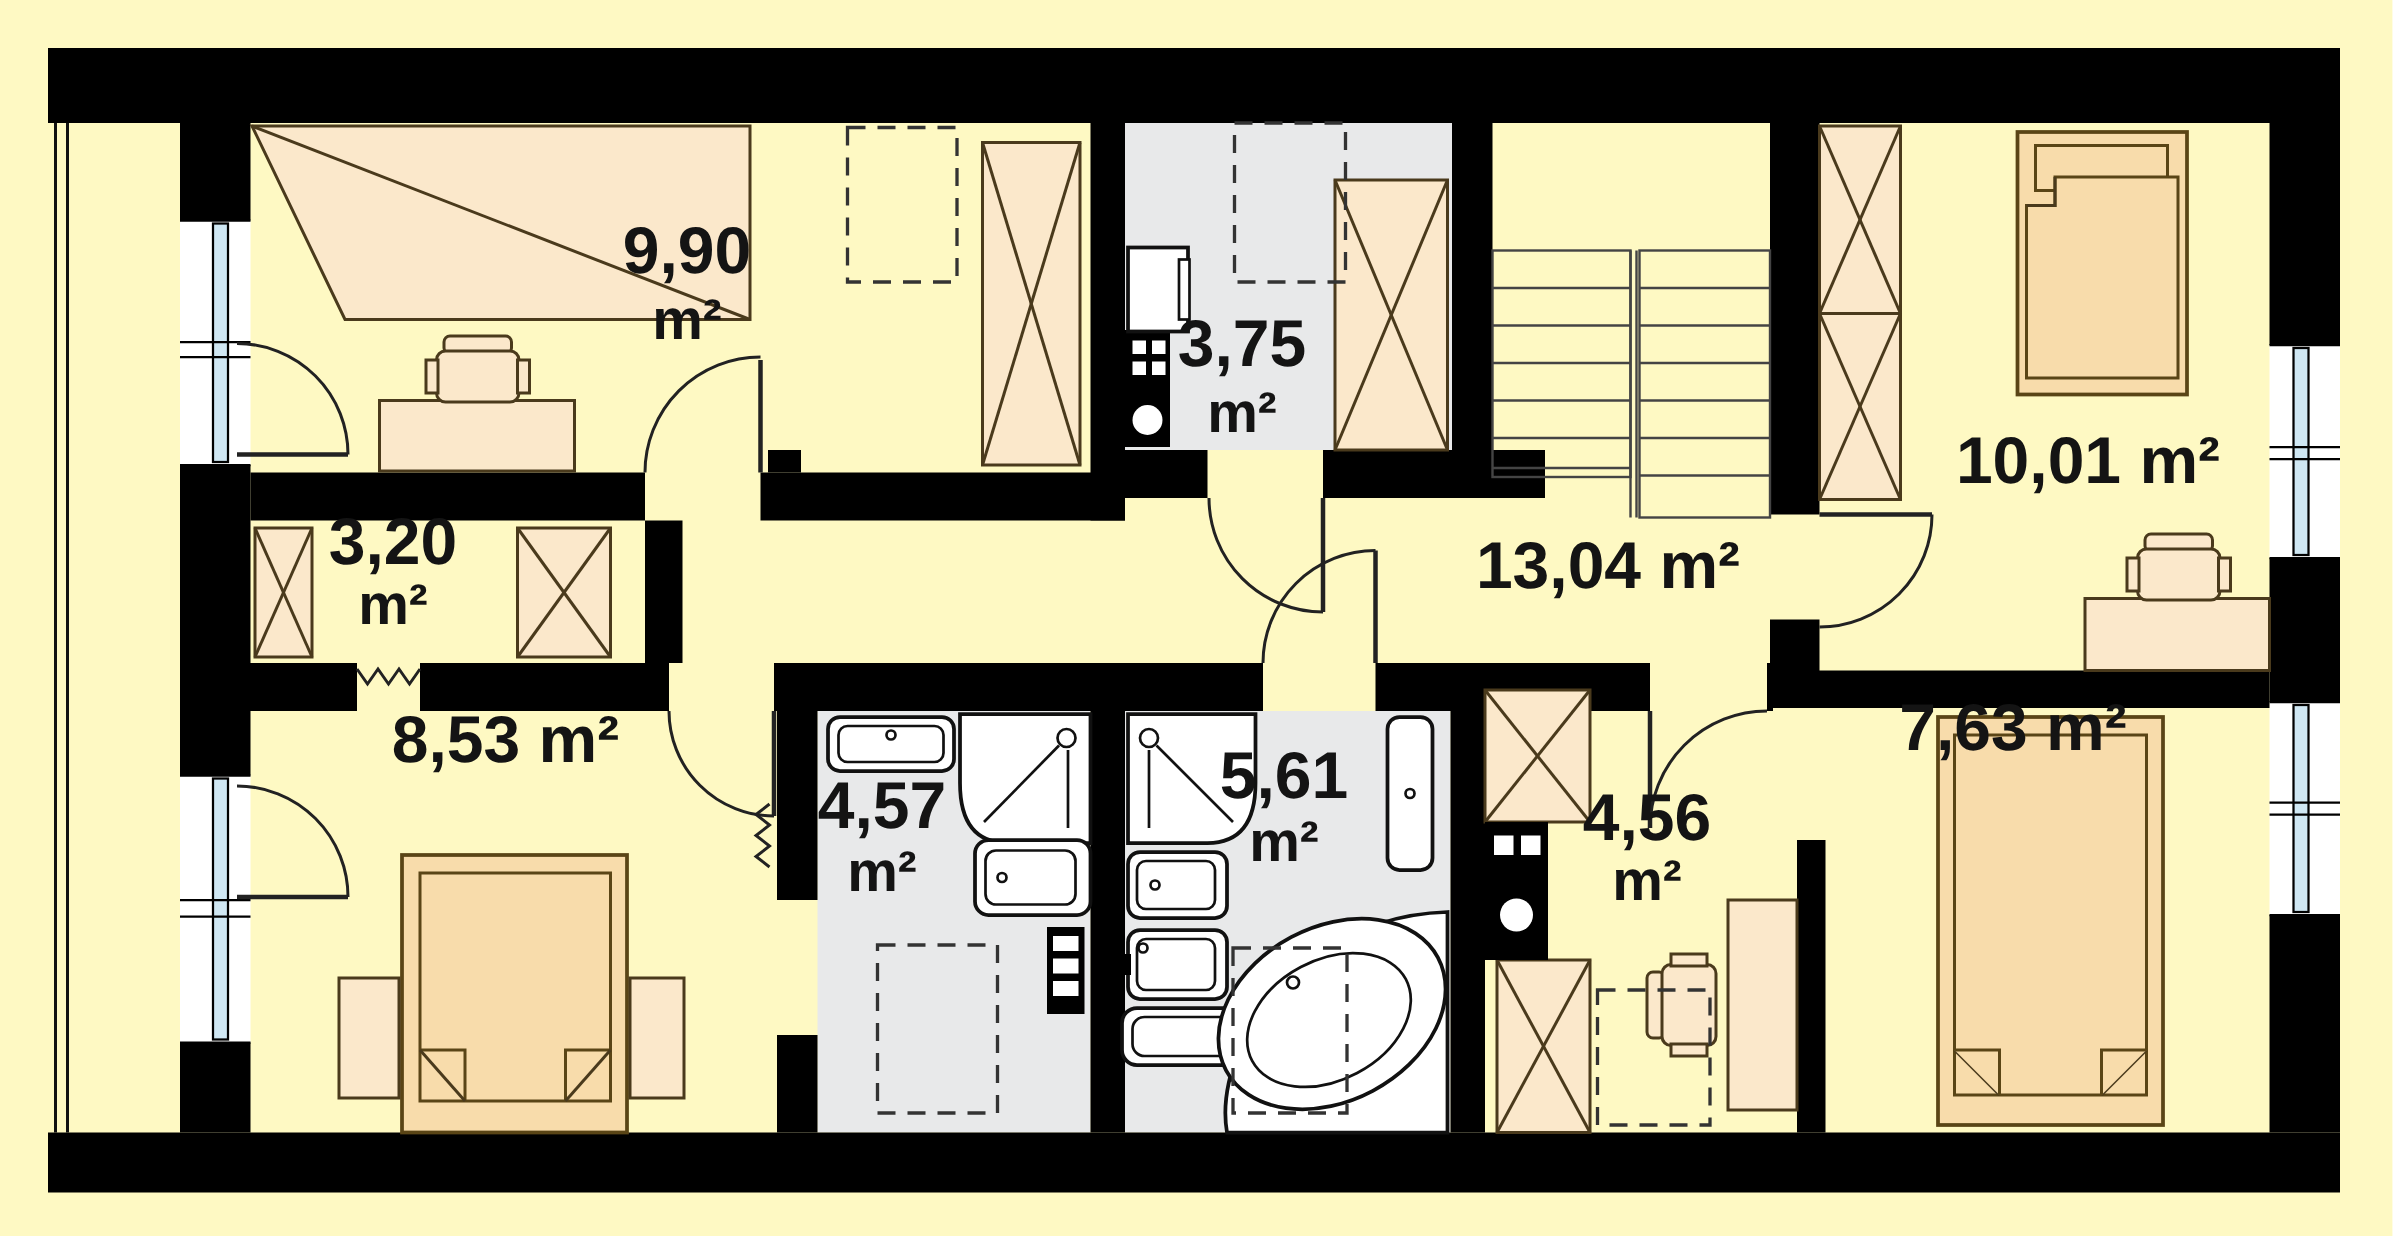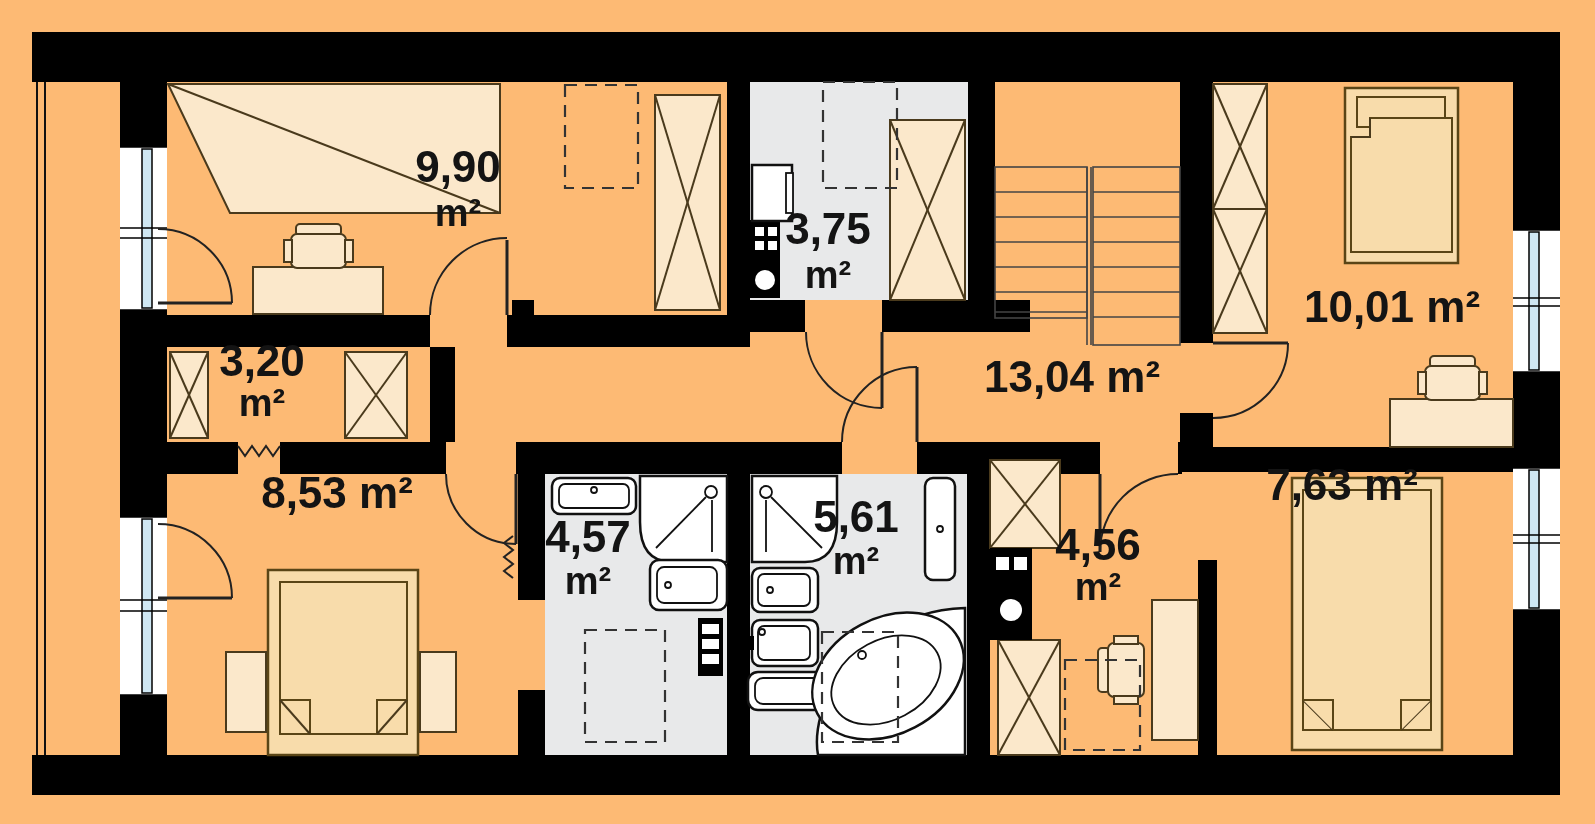--- a/index.html
+++ b/index.html
@@ -1,16 +1,16 @@
 <!DOCTYPE html>
 <html><head>
 <meta charset="utf-8">
 <style>
   html,body{margin:0;padding:0;background:#ffffff;}
-  .canvas{position:relative;width:1595px;height:824px;background:#fdba74;overflow:hidden;}
+  .canvas{position:relative;width:1595px;height:824px;background:#fef9c3;overflow:hidden;}
   svg{position:absolute;left:0;top:0;}
   .wall{fill:#000;stroke:none;}
   .eaves{stroke:#111;stroke-width:2;fill:none;}
   .floor-gray{fill:#e8e9ea;}
   .glass{fill:#cfe7f3;stroke:#000;stroke-width:1.5;}
   .win-open{fill:#fff;}
   .tick{stroke:#000;stroke-width:1.5;}
   .peach{fill:#fbe8cb;stroke:#4a3a1c;stroke-width:2;}
   .peach-line{stroke:#4a3a1c;stroke-width:2;fill:none;}
   .bed{fill:#f8dcab;stroke:#5a4516;stroke-width:2.5;}

